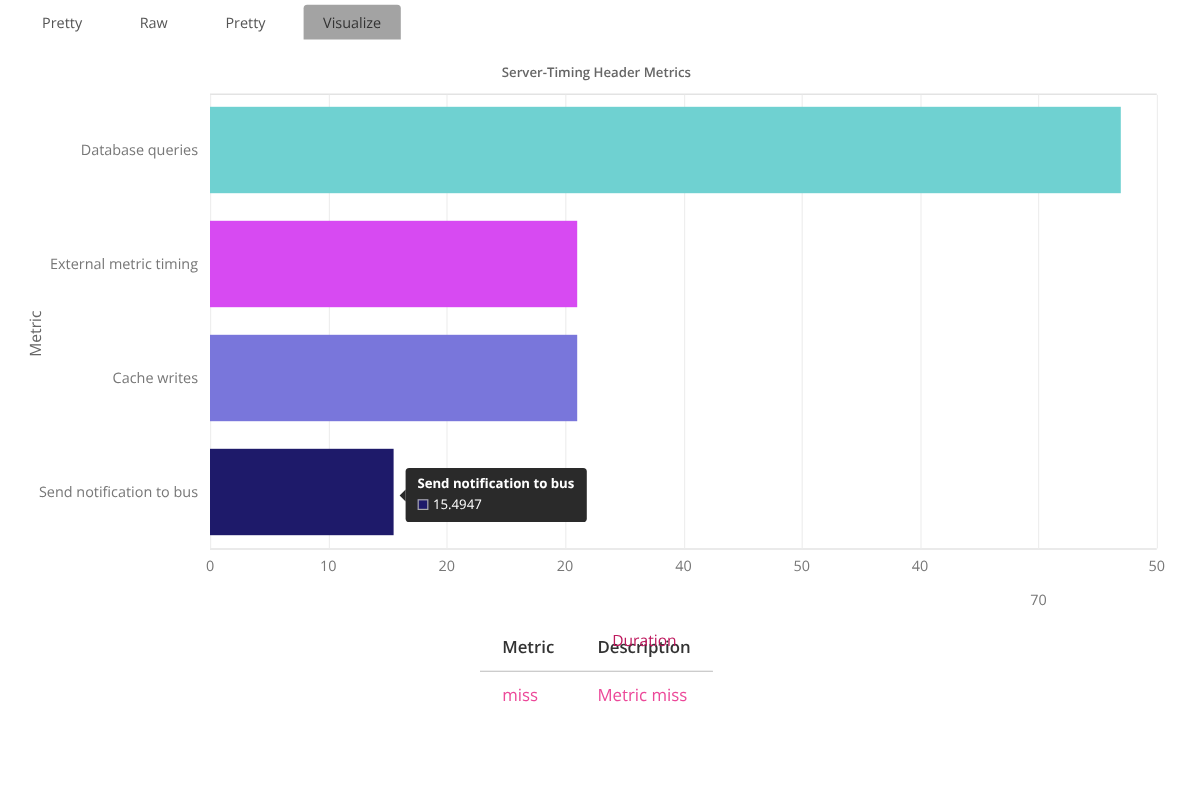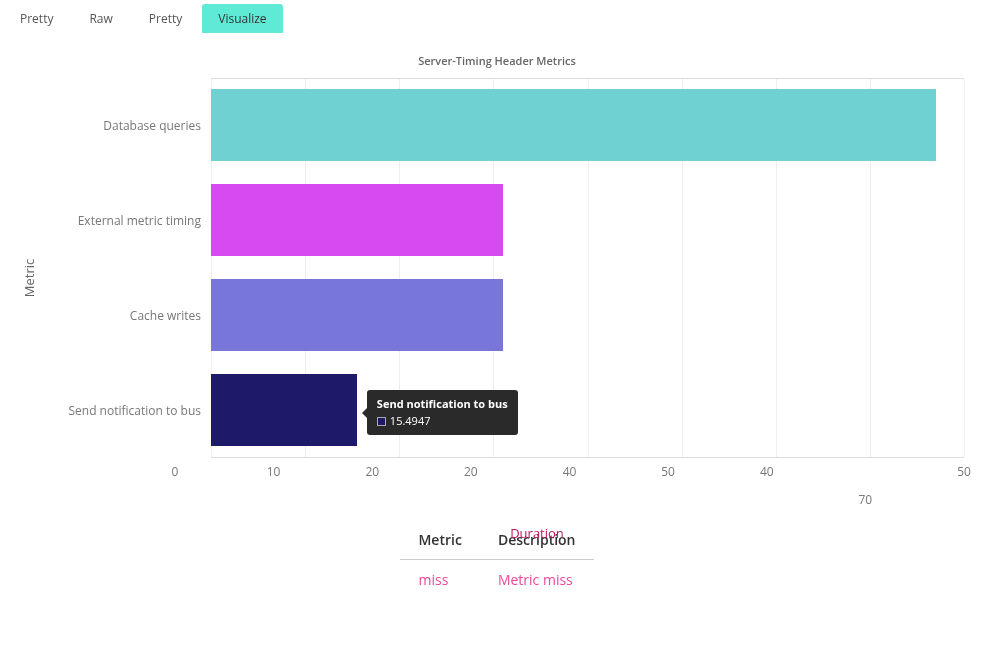--- a/index.html
+++ b/index.html
@@ -1,28 +1,28 @@
 <!DOCTYPE html>
 <html><head>
 <meta charset="utf-8">
 <style>
   * { box-sizing: border-box; }
   html, body { margin: 0; padding: 0; font-family: "Open Sans", "Helvetica Neue", Arial, sans-serif; background: #fff; color: #333; }
   .wrap { width: 994px; height: 655px; position: relative; }
-  .tabs { display: flex; gap: 4px; padding: 4px 0 0 4px; }
+  .tabs { display: flex; gap: 16px; padding: 4px 0 0 19px; }
   .tab {
     padding: 6px 16px;
     font-size: 12px;
     color: #555;
     cursor: pointer;
     border-radius: 3px 3px 0 0;
     background: transparent;
   }
   .tab.active {
-    background: #5eead4;
+    background: #a3a3a3;
     color: #333;
   }
   .chart-title {
     text-align: center;
     font-size: 11px;
     font-weight: 600;
     color: #666;
     margin-top: 20px;
   }
   .chart-area {
@@ -40,21 +40,20 @@
     color: #666;
   }
   .plot {
     position: absolute;
     left: 155px;
     right: 10px;
     top: 0;
     height: 380px;
     border-top: 1px solid #ddd;
     border-bottom: 1px solid #ddd;
-    margin-left: 36px;
   }
   .gridline {
     position: absolute;
     top: 0;
     bottom: 0;
     width: 1px;
     background: #eee;
   }
   .bar-row {
     position: absolute;

